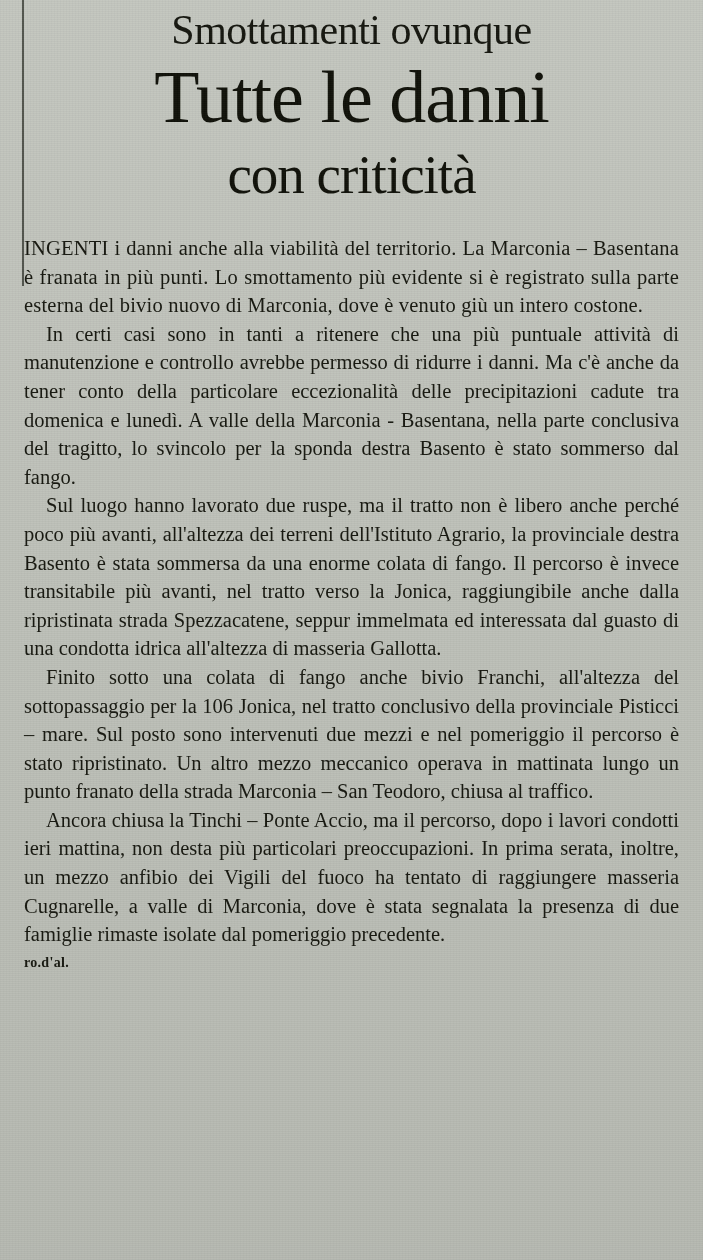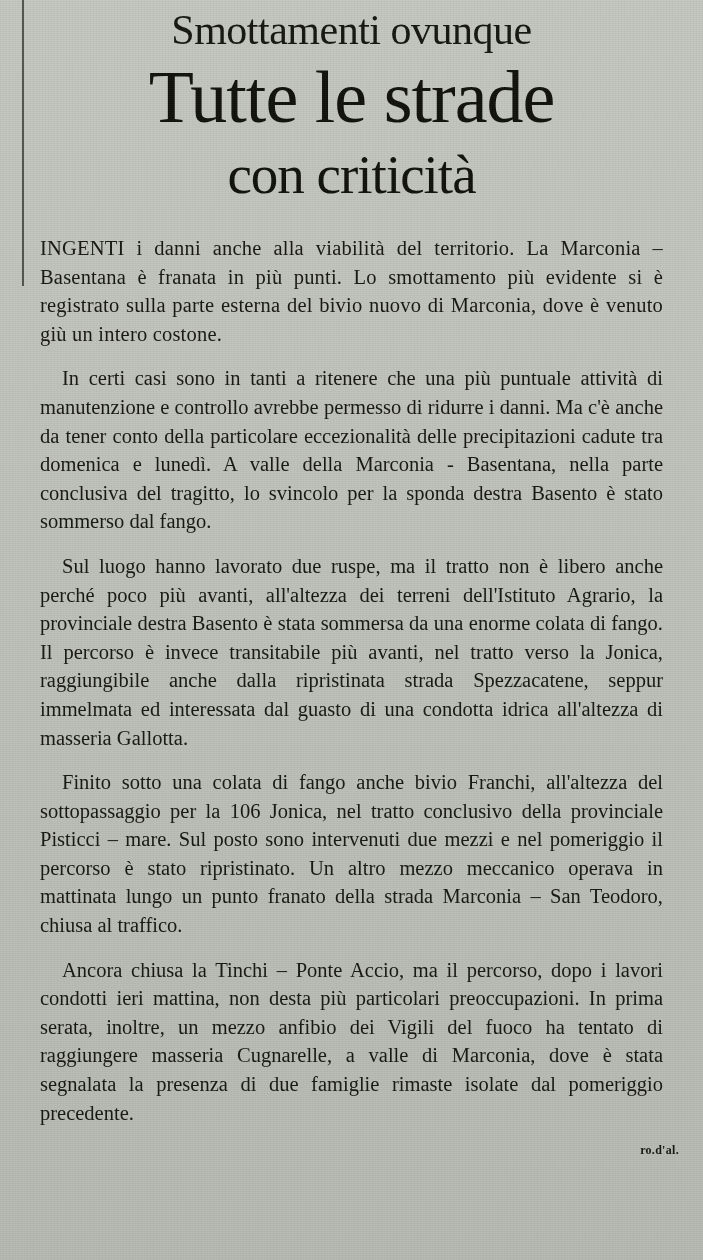--- a/index.html
+++ b/index.html
@@ -82,51 +82,51 @@
     margin: 18px 24px 0 24px;
     width: 655px;
     font-size: 20.5px;
     line-height: 28.6px;
     text-align: justify;
     text-justify: inter-word;
     color: #16170f;
     font-family: "Liberation Serif", serif;
   }
   .body-col p {
-    margin: 16px;
+    margin: 0;
     text-indent: 22px;
   }
   .body-col p.first {
     text-indent: 0;
   }
   .lead-caps {
     letter-spacing: 0.2px;
   }
   .signature {
     margin: 6px 24px 0 24px;
     width: 655px;
-    text-align: right;
-    font-size: 12px;
+    text-align: left;
+    font-size: 14px;
     font-weight: bold;
     letter-spacing: 0.3px;
     color: #16170f;
   }
 </style>
 </head>
 <body>
 
 <div class="page">
   <div class="rule-left"></div>
 
   <div class="content">
 
     <div class="kicker">Smottamenti ovunque</div>
 
     <div class="headline">
-      <span class="l1">Tutte le strade</span>
+      <span class="l1">Tutte le danni</span>
       <span class="l2">con criticità</span>
     </div>
 
     <div class="body-col">
       <p class="first lead-caps">INGENTI i danni anche alla viabilità del territorio. La Marconia – Basentana è franata in più punti. Lo smottamento più evidente si è registrato sulla parte esterna del bivio nuovo di Marconia, dove è venuto giù un intero costone.</p>
       <p>In certi casi sono in tanti a ritenere che una più puntuale attività di manutenzione e controllo avrebbe permesso di ridurre i danni. Ma c'è anche da tener conto della particolare eccezionalità delle precipitazioni cadute tra domenica e lunedì. A valle della Marconia - Basentana, nella parte conclusiva del tragitto, lo svincolo per la sponda destra Basento è stato sommerso dal fango.</p>
       <p>Sul luogo hanno lavorato due ruspe, ma il tratto non è libero anche perché poco più avanti, all'altezza dei terreni dell'Istituto Agrario, la provinciale destra Basento è stata sommersa da una enorme colata di fango. Il percorso è invece transitabile più avanti, nel tratto verso la Jonica, raggiungibile anche dalla ripristinata strada Spezzacatene, seppur immelmata ed interessata dal guasto di una condotta idrica all'altezza di masseria Gallotta.</p>
       <p>Finito sotto una colata di fango anche bivio Franchi, all'altezza del sottopassaggio per la 106 Jonica, nel tratto conclusivo della provinciale Pisticci – mare. Sul posto sono intervenuti due mezzi e nel pomeriggio il percorso è stato ripristinato. Un altro mezzo meccanico operava in mattinata lungo un punto franato della strada Marconia – San Teodoro, chiusa al traffico.</p>
       <p>Ancora chiusa la Tinchi – Ponte Accio, ma il percorso, dopo i lavori condotti ieri mattina, non desta più particolari preoccupazioni. In prima serata, inoltre, un mezzo anfibio dei Vigili del fuoco ha tentato di raggiungere masseria Cugnarelle, a valle di Marconia, dove è stata segnalata la presenza di due famiglie rimaste isolate dal pomeriggio precedente.</p>
     </div>

